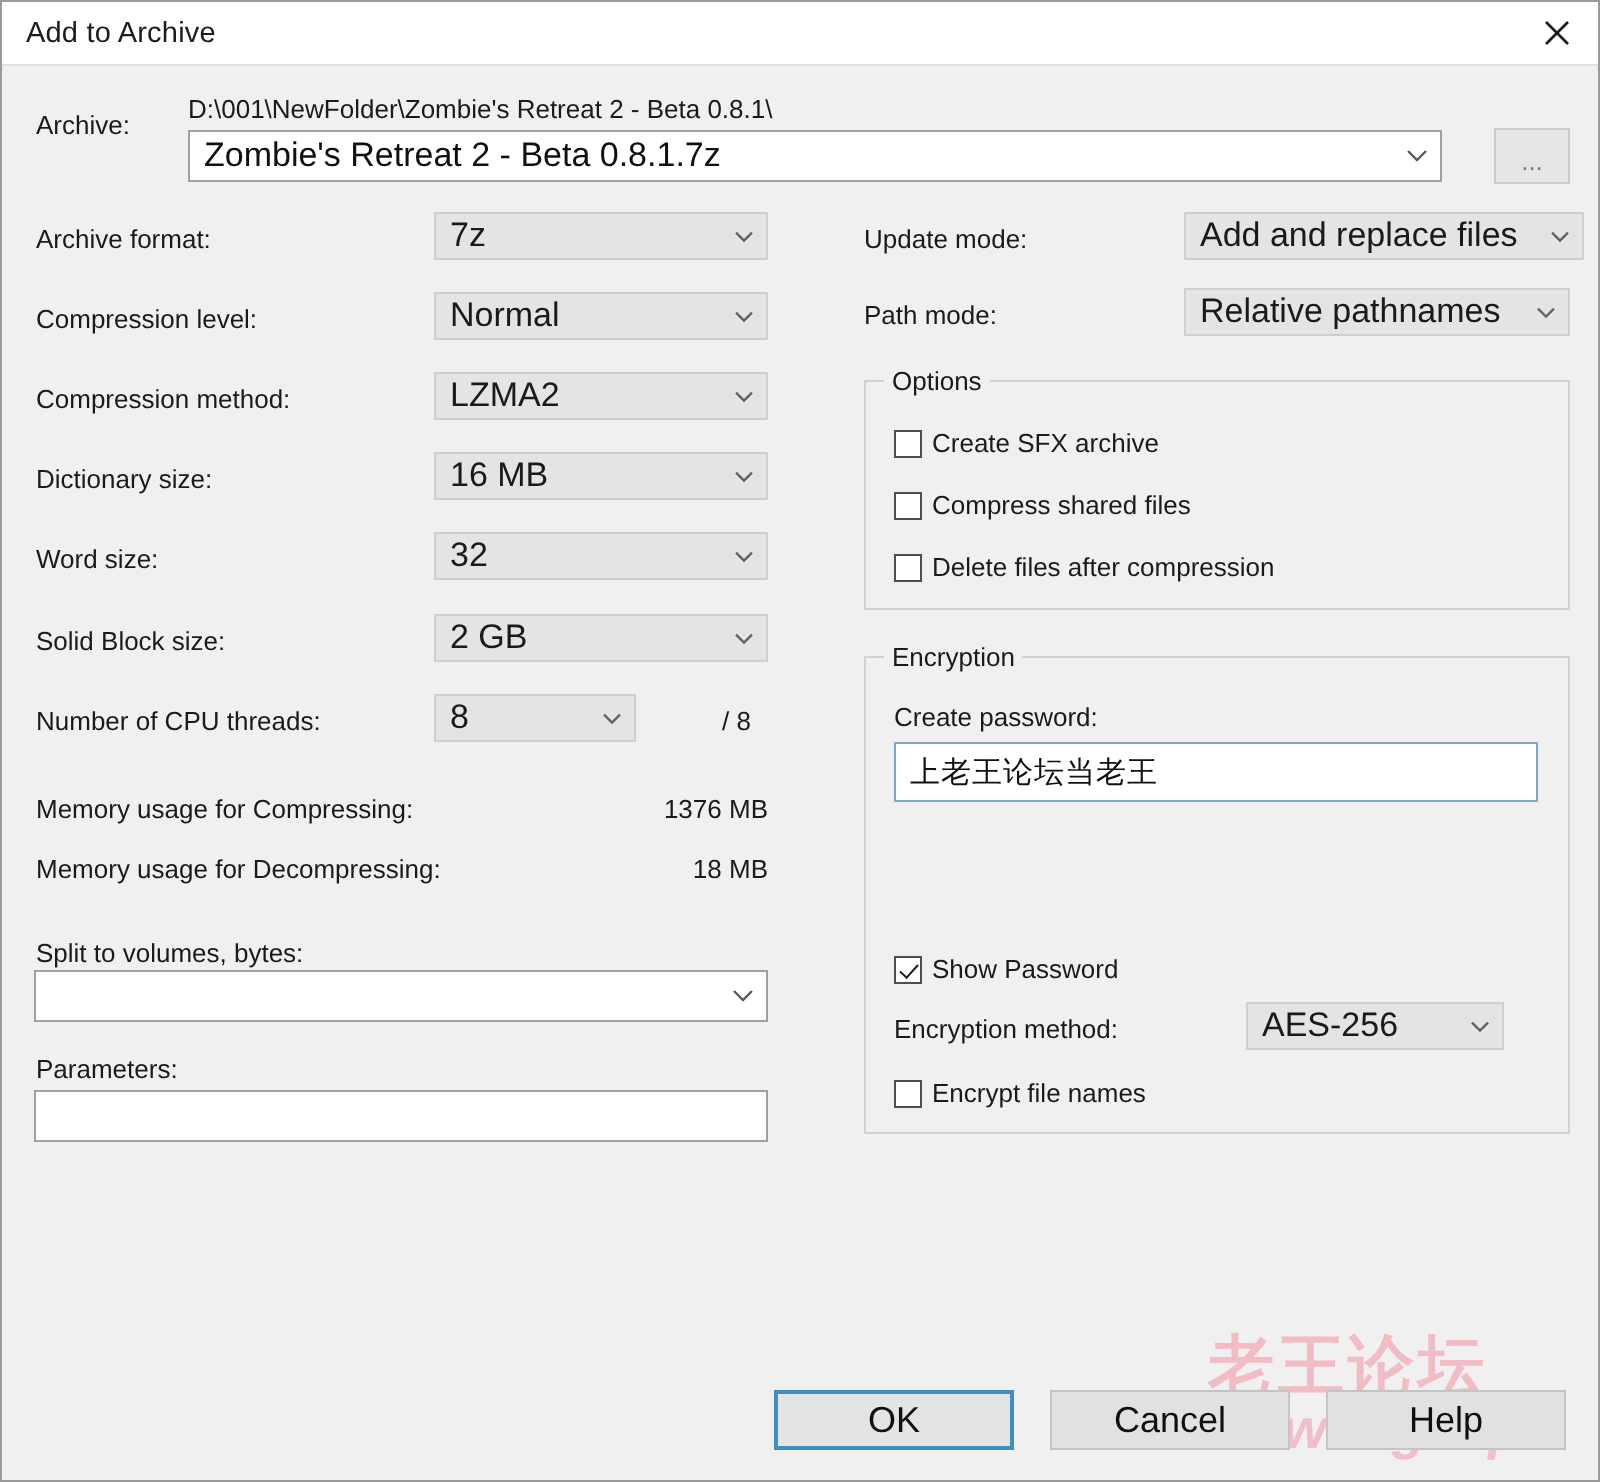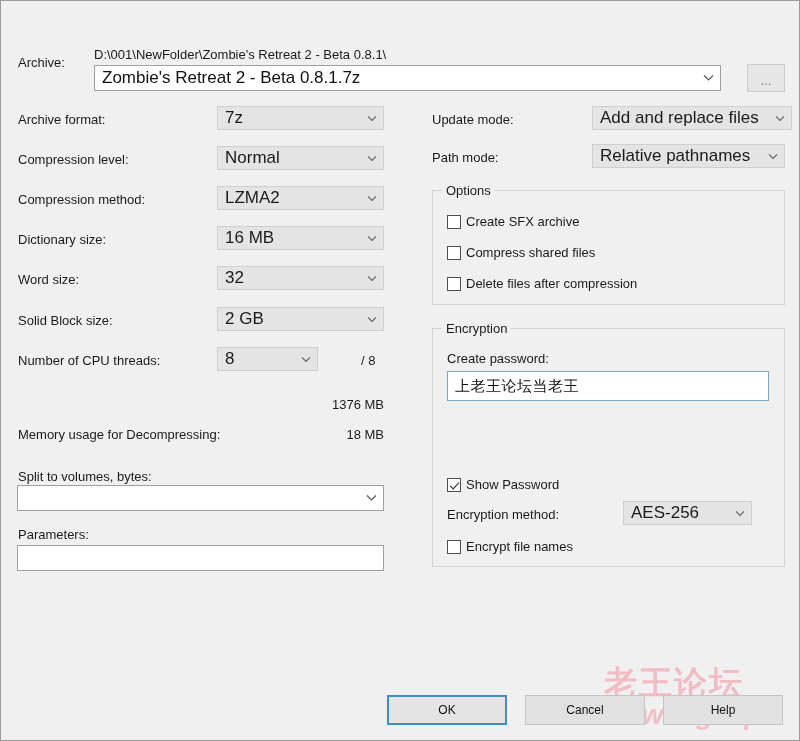--- a/index.html
+++ b/index.html
@@ -175,21 +175,21 @@
     white-space: nowrap;
   }
 
   
   .btn {
     position: absolute;
     height: 30px;
     background: #e1e1e1;
     border: 1px solid #c4c4c4;
     display: flex; align-items: center; justify-content: center;
-    font-size: 12px;
+    font-size: 18px;
     color: #101010;
     cursor: default;
   }
   .btn.default {
     border: 2px solid #3d8fc4;
     background: #e4e4e4;
   }
 
   
   .wm {
@@ -210,20 +210,31 @@
     letter-spacing: 0px;
     opacity: 0.88;
     font-style: italic;
   }
 </style>
 </head>
 <body>
 
 <div id="dialog">
 
+  <div class="titlebar">
+    <div class="titlebar-text">Add to Archive</div>
+    <div class="close-btn">
+      <span>
+        <svg width="13" height="13" viewBox="0 0 13 13">
+          <line x1="1" y1="1" x2="12" y2="12" stroke="#1a1a1a" stroke-width="1.3"></line>
+          <line x1="12" y1="1" x2="1" y2="12" stroke="#1a1a1a" stroke-width="1.3"></line>
+        </svg>
+      </span>
+    </div>
+  </div>
 
   <div class="lbl" style="left:17px; top:54px;">Archive:</div>
   <div class="lbl" style="left:93px; top:46px;">D:\001\NewFolder\Zombie's Retreat 2 - Beta 0.8.1\</div>
 
   <div class="field" style="left:93px; top:64px; width:627px;">
     <span class="ftext">Zombie's Retreat 2 - Beta 0.8.1.7z</span>
     <span class="carrow">
       <svg width="11" height="8" viewBox="0 0 11 8">
           <polyline points="1,1.5 5.5,6 10,1.5" fill="none" stroke="#5a5a5a" stroke-width="1.2"></polyline>
         </svg>
@@ -296,20 +307,21 @@
   <div class="combo" style="left:216px; top:346px; width:101px;">
     <span class="ctext">8</span>
     <span class="carrow">
       <svg width="10" height="7" viewBox="0 0 10 7">
           <polyline points="1,1.3 5,5.3 9,1.3" fill="none" stroke="#636363" stroke-width="1.2"></polyline>
         </svg>
     </span>
   </div>
   <div class="lbl" style="left:360px; top:352px;">/ 8</div>
 
+  <div class="lbl" style="left:17px; top:396px;">Memory usage for Compressing:</div>
   <div class="val-right" style="left:253px; top:396px; width:130px;">1376 MB</div>
 
   <div class="lbl" style="left:17px; top:426px;">Memory usage for Decompressing:</div>
   <div class="val-right" style="left:253px; top:426px; width:130px;">18 MB</div>
 
   <div class="lbl" style="left:17px; top:468px;">Split to volumes, bytes:</div>
   <div class="field" style="left:16px; top:484px; width:367px;">
     <span class="ftext"></span>
     <span class="carrow">
       <svg width="11" height="8" viewBox="0 0 11 8">

